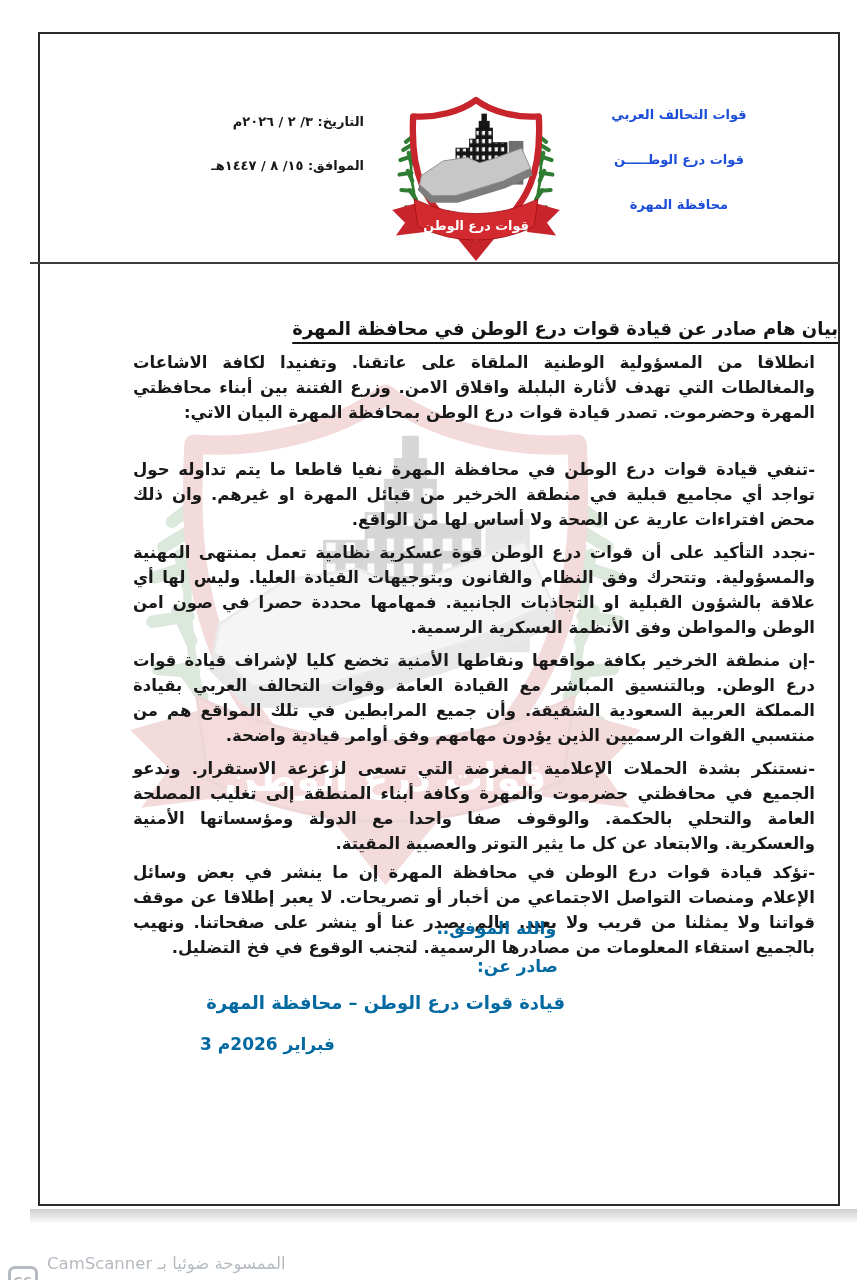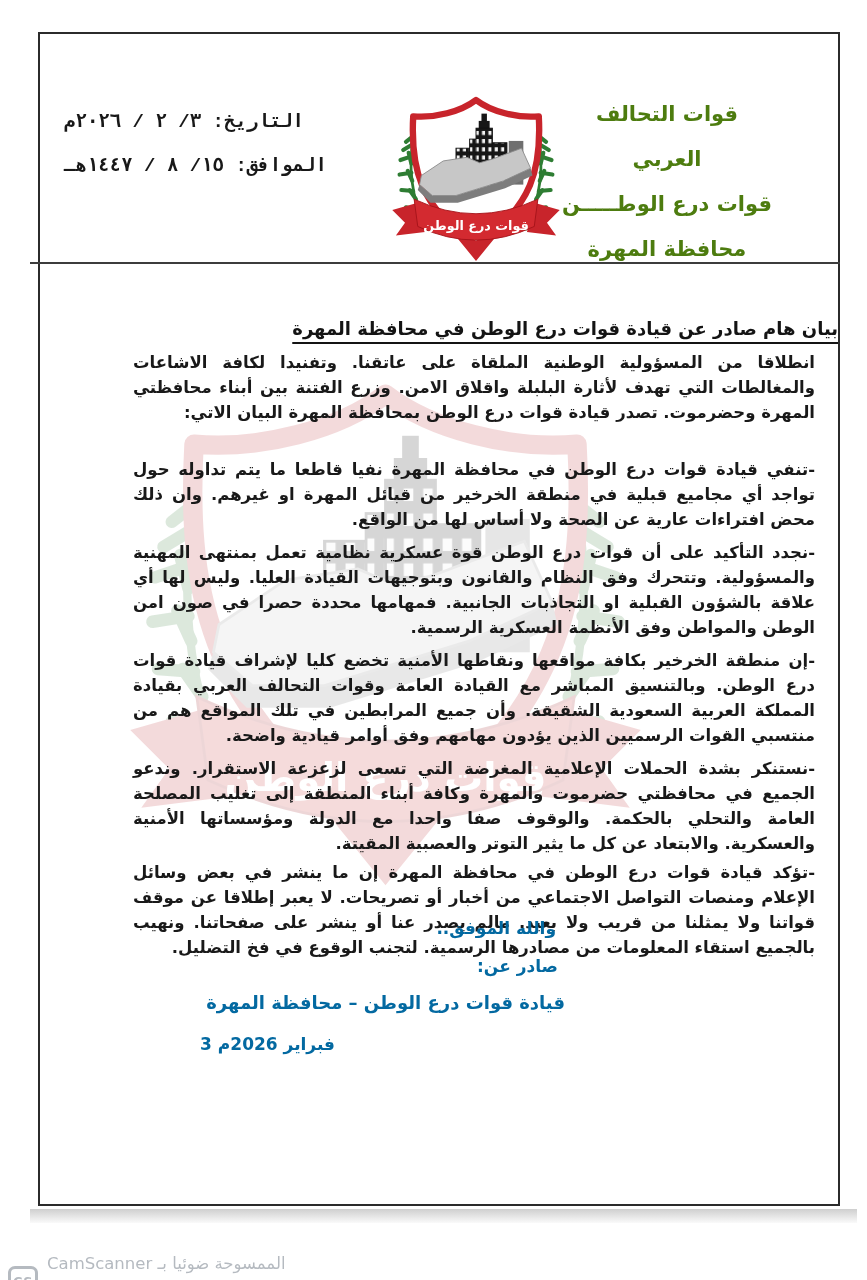--- a/index.html
+++ b/index.html
@@ -6,28 +6,28 @@
   .page{
     position:relative;width:867px;height:1280px;overflow:hidden;
     background:#ffffff;font-family:"DejaVu Sans",sans-serif;color:#1a1a1a;
   }
   .frame{
     position:absolute;left:38px;top:32px;width:802px;height:1174px;
     border:2px solid #2b2b2b;box-sizing:border-box;background:transparent;
   }
   
   .hdr-right{
-    position:absolute;top:58px;right:64px;width:214px;
-    text-align:center;color:#4d7c0f;font-weight:bold;font-size:21px;line-height:45px;
+    position:absolute;top:58px;right:52px;width:214px;
+    text-align:center;color:#1d4ed8;font-weight:bold;font-size:13px;line-height:45px;
     direction:rtl;
   }
   .hdr-left{
     position:absolute;top:66px;right:474px;width:300px;
-    text-align:left;font-weight:bold;font-size:19px;line-height:44px;color:#181818;
-    direction:rtl;white-space:nowrap;font-family:Liberation Mono, monospace;
+    text-align:right;font-weight:bold;font-size:13px;line-height:44px;color:#181818;
+    direction:rtl;white-space:nowrap;
   }
   .logo-hdr{position:absolute;left:345px;top:54px;width:182px;height:175px;}
   .sep{position:absolute;top:228px;left:-10px;right:-2px;height:2px;background:#3c3c3c;}
   
   .title{
     position:absolute;top:284px;left:0;right:0;direction:rtl;
     font-weight:bold;font-size:18px;color:#141414;
     text-decoration:underline;text-decoration-thickness:2px;text-underline-offset:7px;
   }
   .doc-text{

